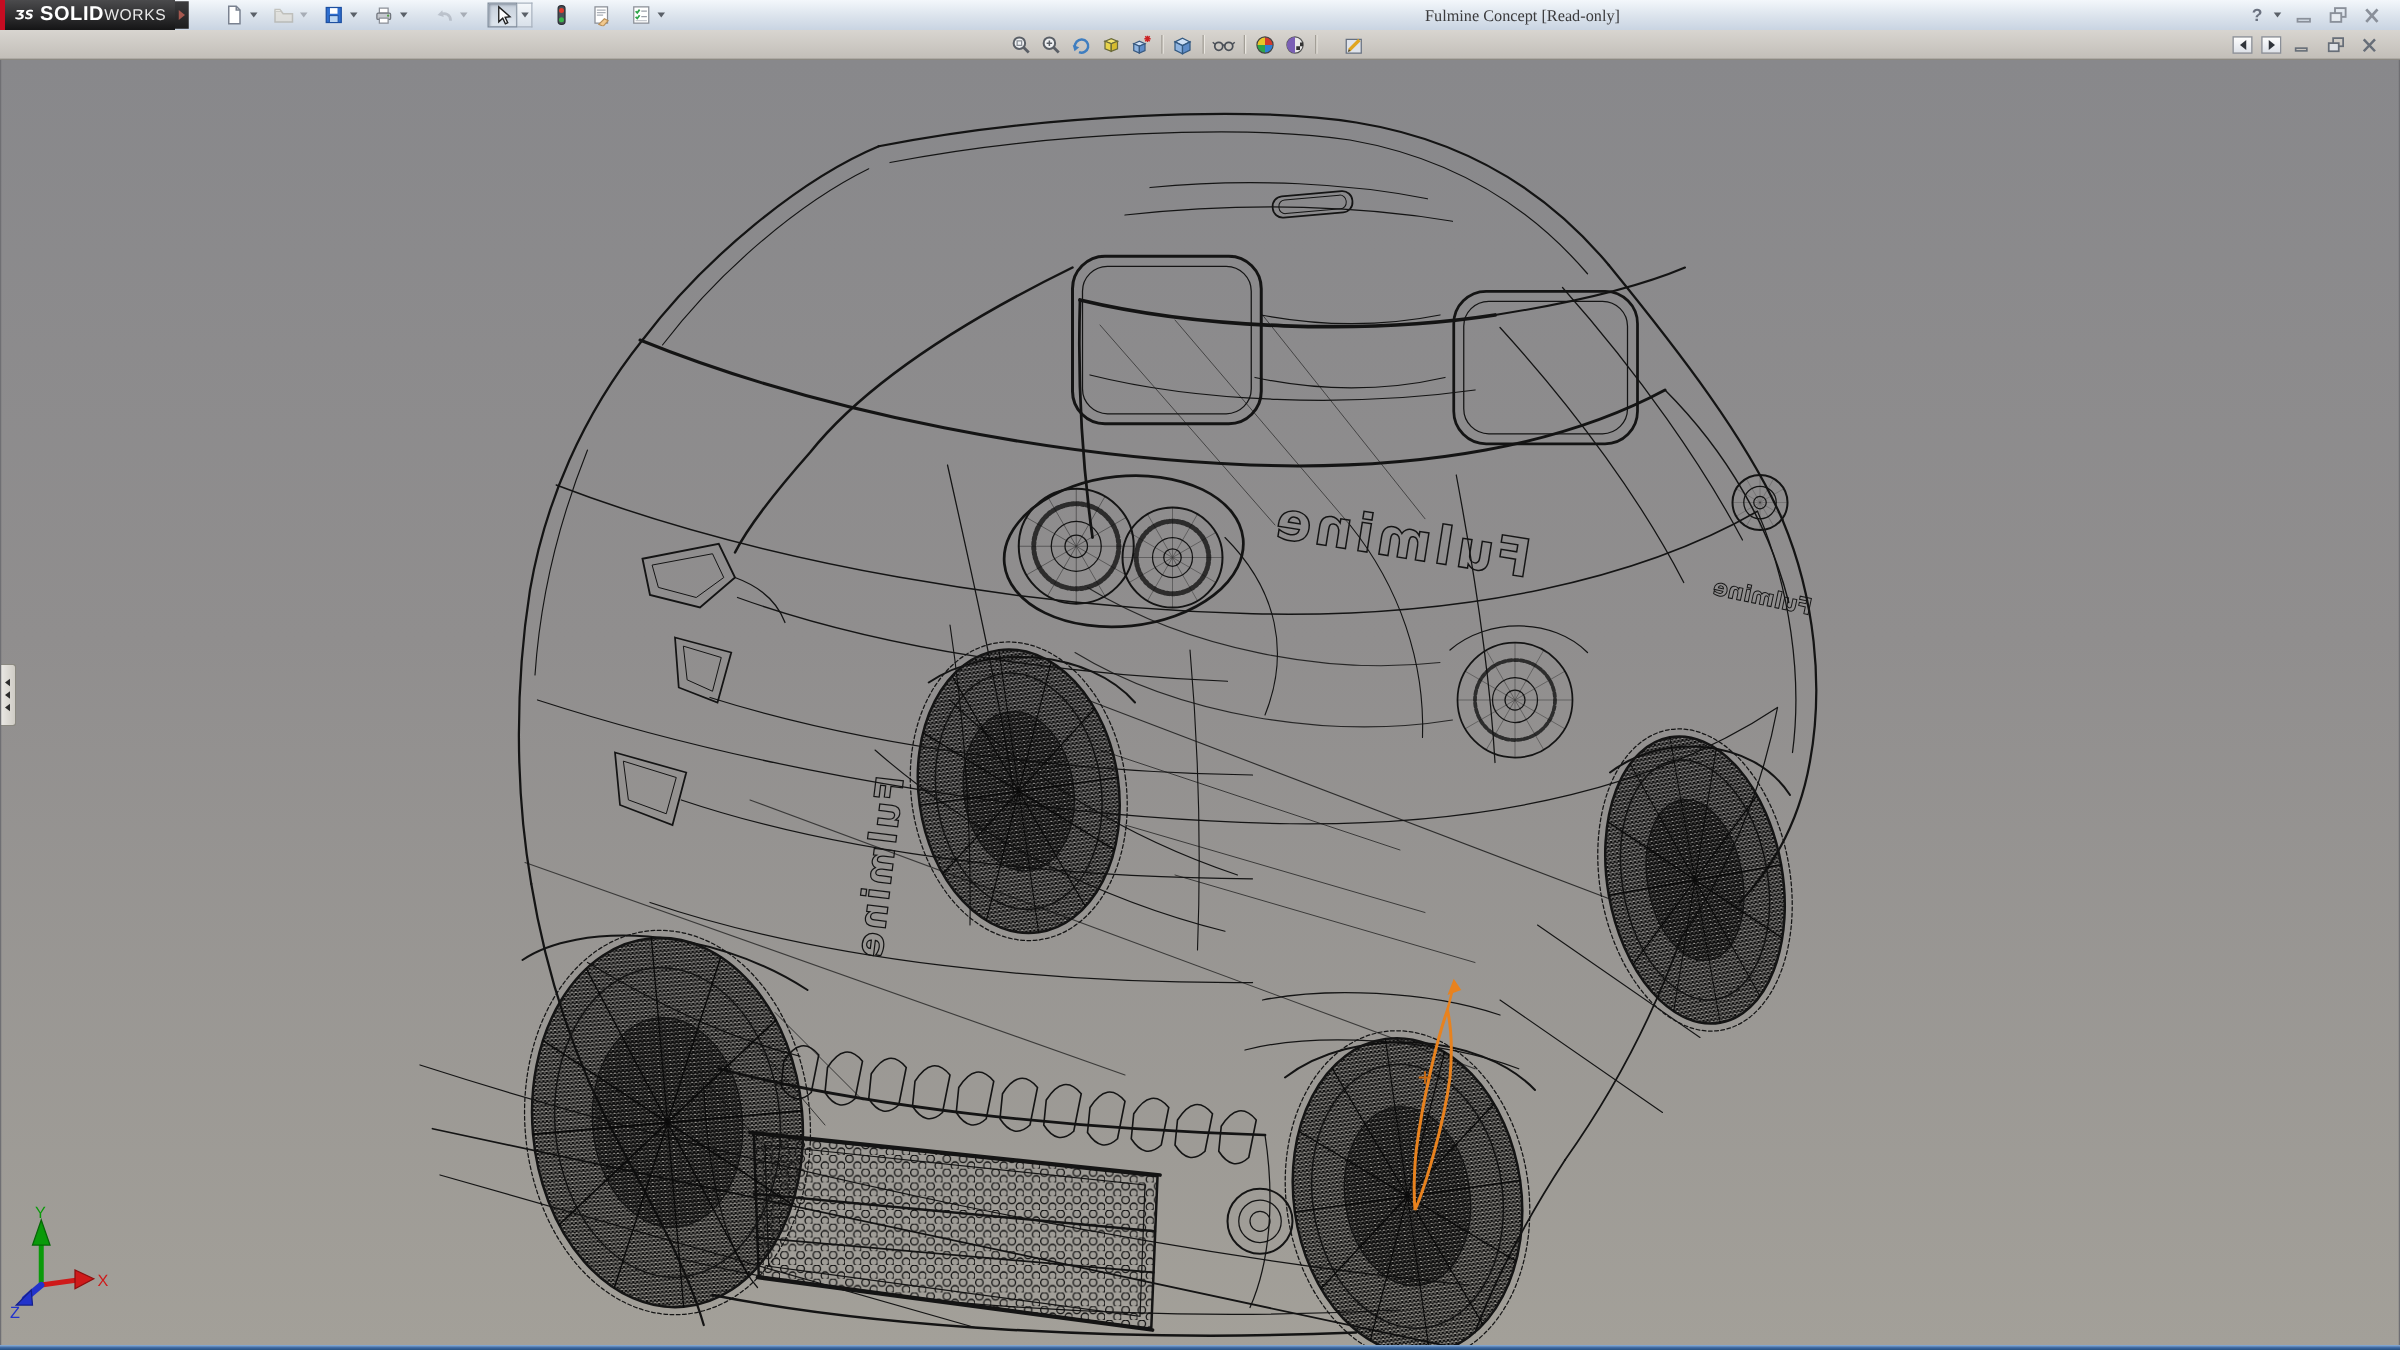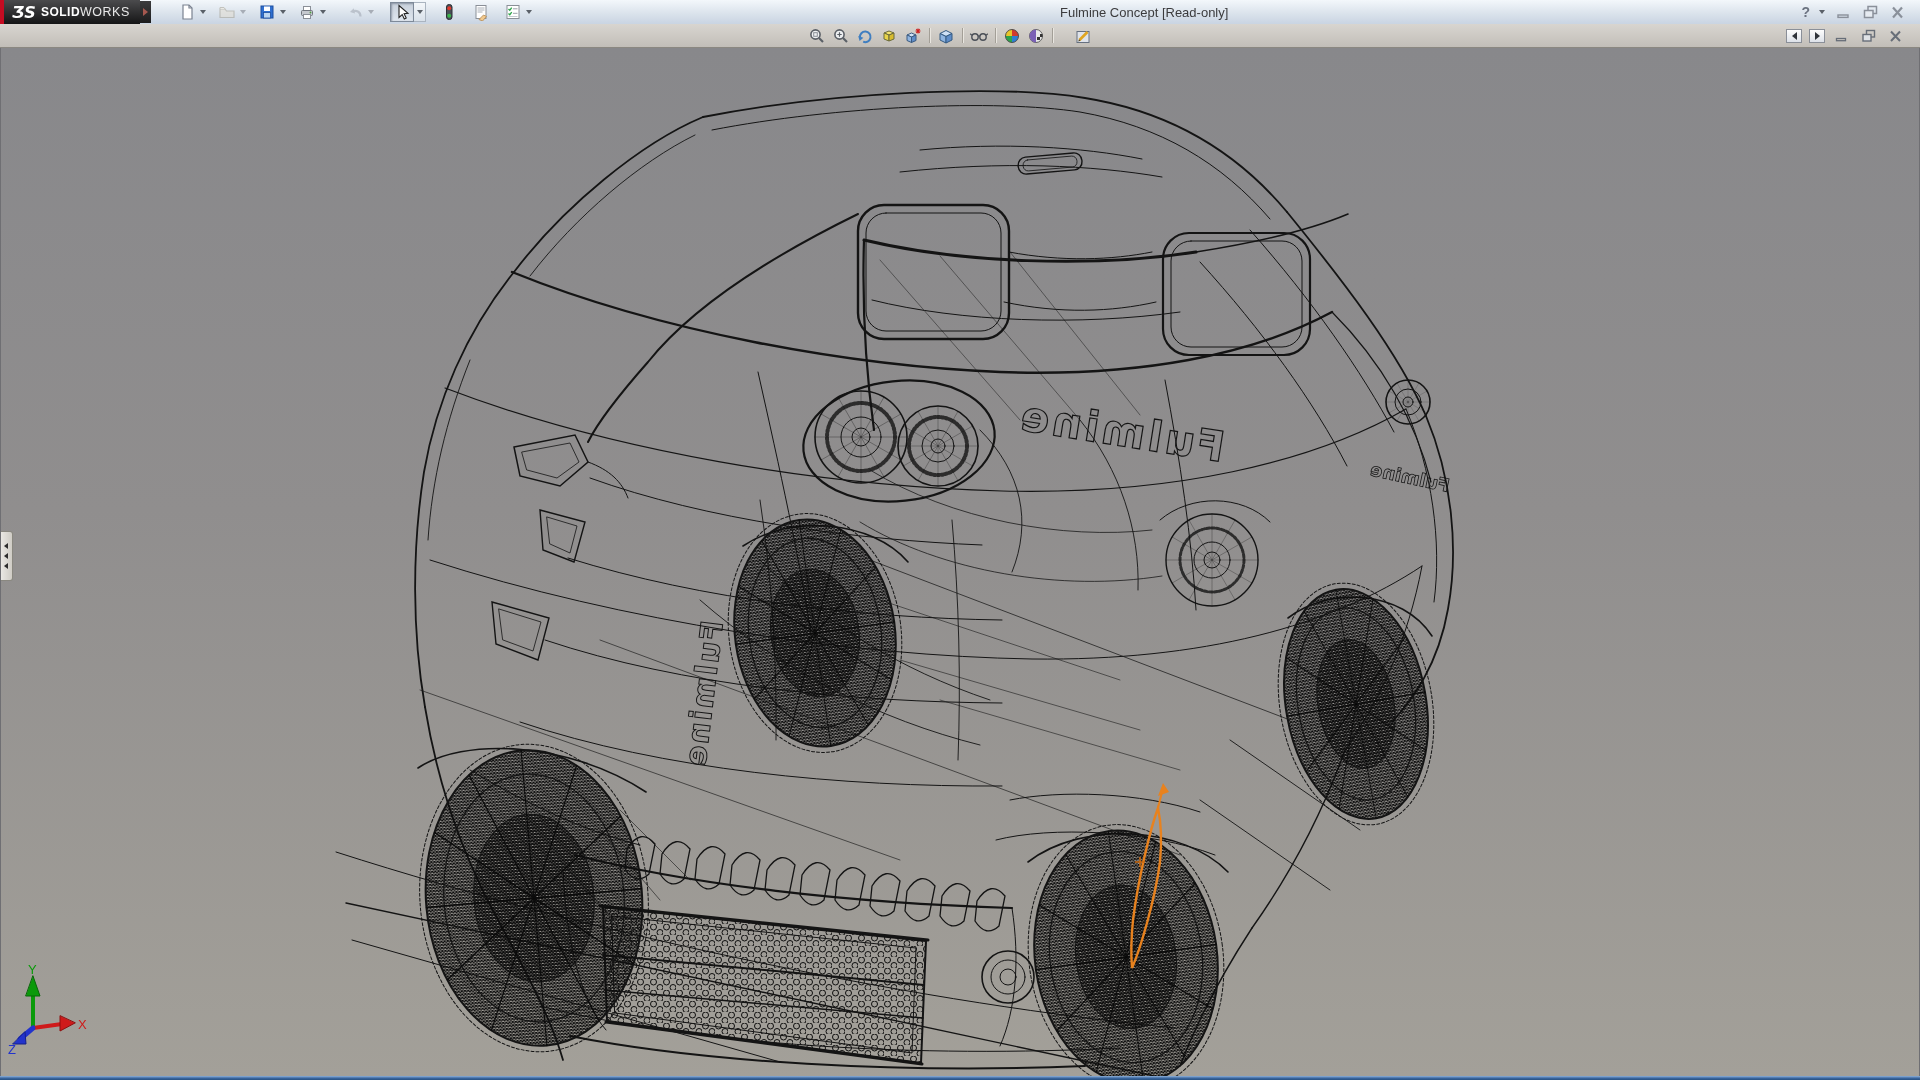--- a/index.html
+++ b/index.html
@@ -5,38 +5,38 @@
   html,body{margin:0;padding:0;}
   body{width:1920px;height:1080px;overflow:hidden;font-family:"Liberation Sans",sans-serif;background:#9d9a96;position:relative;}
   .screen{position:absolute;inset:0;width:1920px;height:1080px;}
 
   
   .titlebar{position:absolute;top:0;left:0;width:1920px;height:24px;
     background:linear-gradient(#f3f7fb,#dbe3ec 55%,#c9d4e2);border-bottom:1px solid #9aa5b3;}
   .logo{position:absolute;left:0;top:0;width:140px;height:24px;background:linear-gradient(#4b4b4d,#151516);
     display:flex;align-items:center;padding-left:12px;box-sizing:border-box;color:#fff;}
   .logo-stripe{position:absolute;left:0;top:0;width:4px;height:24px;background:#c60c22;}
-  .logo-glyph{font-family:"DejaVu Sans",sans-serif;font-weight:bold;font-style:italic;font-size:16px;margin-right:5px;}
-  .logo-bold{font-weight:bold;font-size:12px;letter-spacing:.5px;}
+  .logo-glyph{font-family:"DejaVu Sans",sans-serif;font-weight:bold;font-style:italic;font-size:10px;margin-right:5px;}
+  .logo-bold{font-weight:bold;font-size:16px;letter-spacing:.5px;}
   .logo-light{font-weight:normal;font-size:12.5px;letter-spacing:.5px;color:#e9e9e9;text-align:center;}
   .logo-arrow{position:absolute;left:140px;top:1px;width:11px;height:22px;background:linear-gradient(#3c3c3e,#1c1c1d);
     display:flex;align-items:center;justify-content:center;}
   .logo-arrow i{width:0;height:0;border-top:4px solid transparent;border-bottom:4px solid transparent;border-left:5px solid #a5584f;}
 
   .main-tools{position:absolute;left:176px;top:2px;height:20px;display:flex;align-items:center;}
   .tbtn{width:22px;height:20px;display:flex;align-items:center;justify-content:center;flex:none;}
   .tbtn.disabled{opacity:.5;}
   .drop{width:10px;height:20px;display:flex;align-items:center;justify-content:center;flex:none;}
   .drop i{width:0;height:0;border-left:3px solid transparent;border-right:3px solid transparent;border-top:4px solid #5a6068;}
   .drop.disabled i{border-top-color:#a7adb6;}
   .sel-box{display:flex;align-items:center;border:1px solid #7e8a99;background:linear-gradient(#c8d1dc,#dfe6ee);
     box-shadow:inset 1px 1px 2px rgba(60,70,90,.45);height:20px;box-sizing:border-box;}
   .sel-caret{border:1px solid #aab4c0;border-left:none;height:20px;box-sizing:border-box;display:flex;align-items:center;justify-content:center;width:12px;background:linear-gradient(#f4f7fa,#d9e1ea);}
 
-  .win-title{position:absolute;left:1060px;top:5px;font-size:13px;color:#3b3b3d;white-space:nowrap;}
+  .win-title{position:absolute;left:1140px;top:5px;font-size:13px;color:#3b3b3d;white-space:nowrap;font-family:Liberation Serif, serif;}
 
   .app-controls{position:absolute;right:12px;top:2px;height:20px;display:flex;align-items:center;gap:7px;}
   .help-q{font-size:14px;font-weight:bold;color:#6b7280;line-height:20px;}
   .wglyph{display:flex;align-items:center;justify-content:center;width:20px;height:18px;}
 
   
   .viewbar{position:absolute;top:24px;left:0;width:1920px;height:23px;
     background:linear-gradient(#d8d5d0,#c2beb8);border-bottom:1px solid #8b8881;}
   .view-tools{position:absolute;left:806px;top:2px;height:19px;display:flex;align-items:center;}
   .vbtn{width:22px;height:19px;display:flex;align-items:center;justify-content:center;flex:none;}

